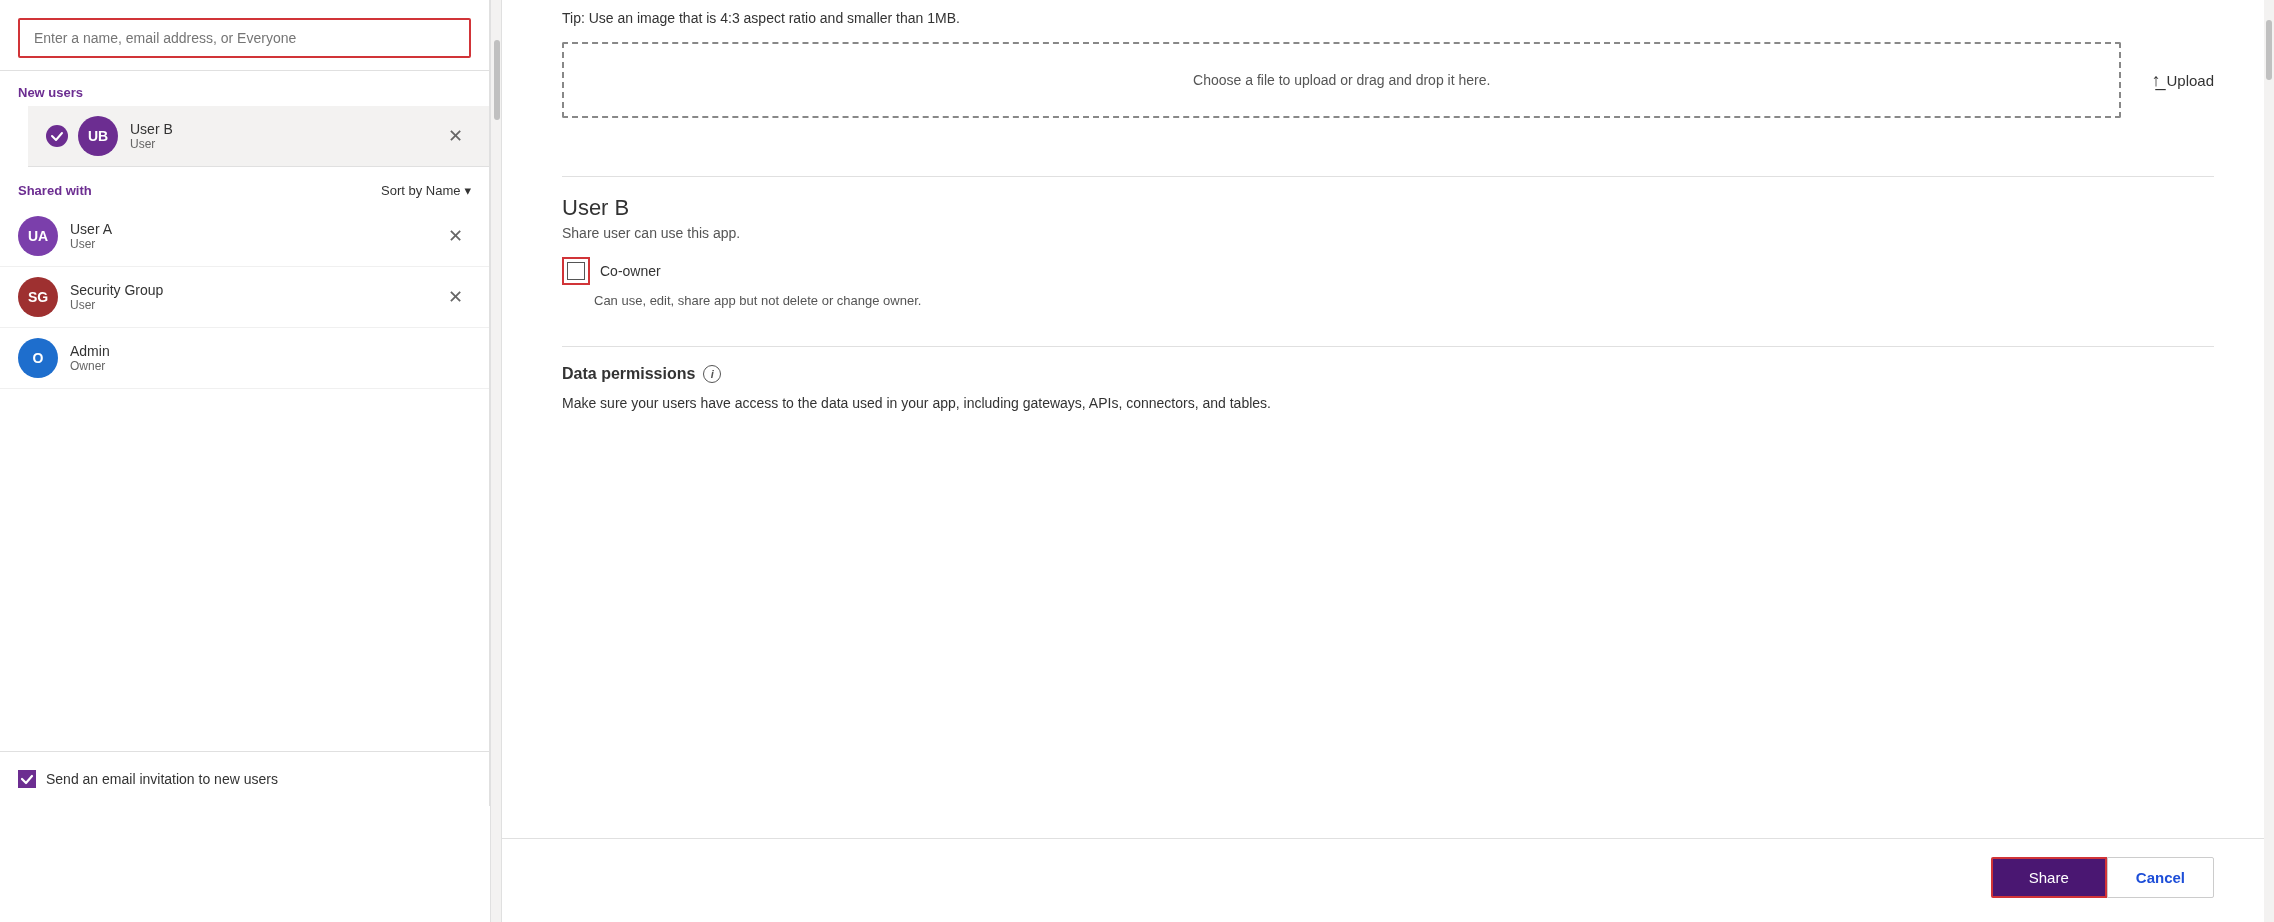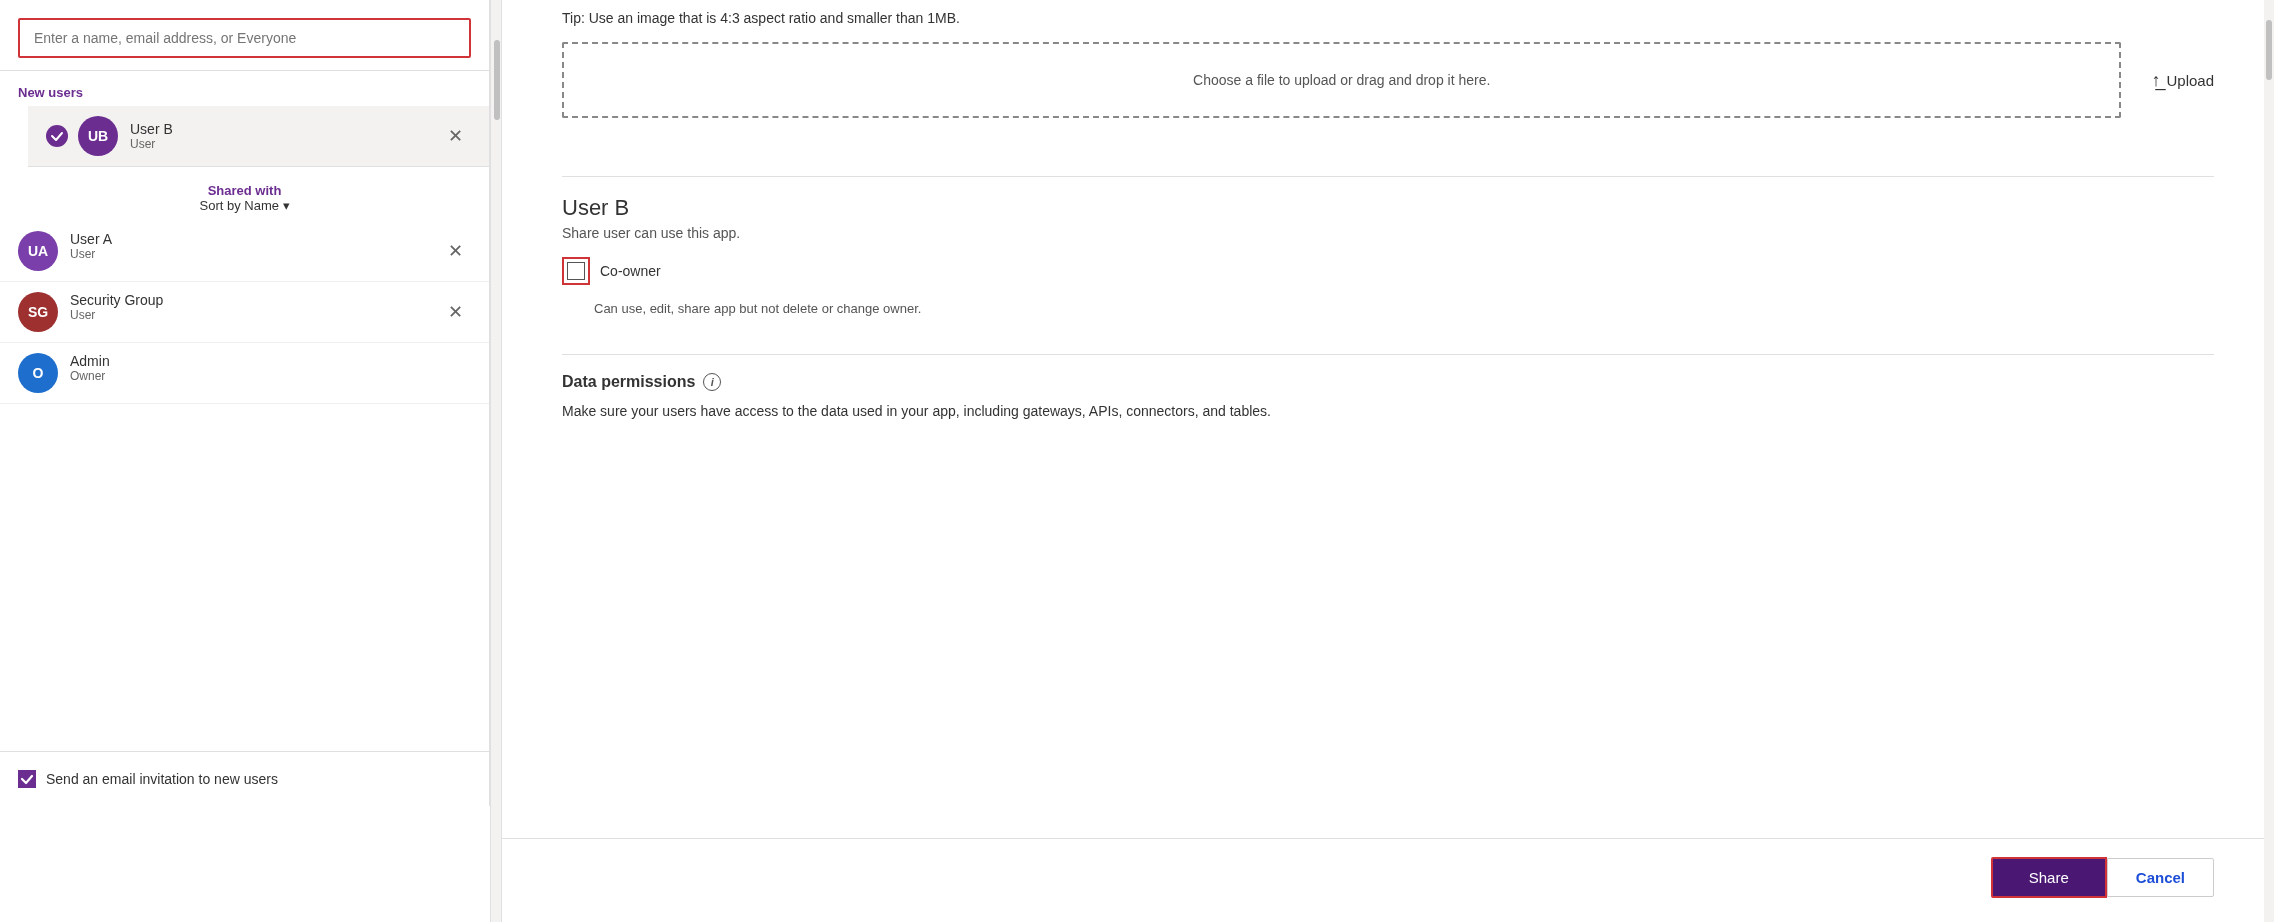--- a/index.html
+++ b/index.html
@@ -108,21 +108,20 @@
       padding: 4px 8px;
       line-height: 1;
     }
 
     
     .shared-with-header {
       display: flex;
       align-items: center;
       justify-content: space-between;
       padding: 16px 18px 8px 18px;
-      flex-direction: column;
     }
 
     .shared-with-label {
       color: #6c2d91;
       font-size: 13px;
       font-weight: 600;
     }
 
     .sort-by-btn {
       display: flex;
@@ -131,20 +130,21 @@
       background: none;
       border: none;
       cursor: pointer;
       font-size: 13px;
       color: #333;
     }
 
     
     .shared-user-row {
       display: flex;
+      align-items: center;
       padding: 10px 18px;
       position: relative;
       border-bottom: 1px solid #f0f0f0;
     }
 
     
     .send-email-row {
       display: flex;
       align-items: center;
       gap: 10px;
@@ -268,21 +268,21 @@
     .user-b-desc {
       font-size: 14px;
       color: #555;
       margin-bottom: 16px;
     }
 
     .coowner-row {
       display: flex;
       align-items: center;
       gap: 10px;
-      margin-bottom: 16px;
+      margin-bottom: 8px;
     }
 
     .coowner-checkbox-wrapper {
       border: 2px solid #d13438;
       padding: 3px;
       display: flex;
       align-items: center;
     }
 
     .coowner-checkbox {
@@ -337,21 +337,20 @@
     .data-permissions-desc {
       font-size: 14px;
       color: #333;
       line-height: 1.5;
     }
 
     
     .bottom-bar {
       display: flex;
       justify-content: flex-end;
-      align-items: center;
       gap: 0;
       padding: 18px 60px 24px 60px;
       border-top: 1px solid #e0e0e0;
     }
 
     .share-btn {
       background: #4a1772;
       color: #fff;
       border: 2px solid #d13438;
       padding: 10px 36px;

